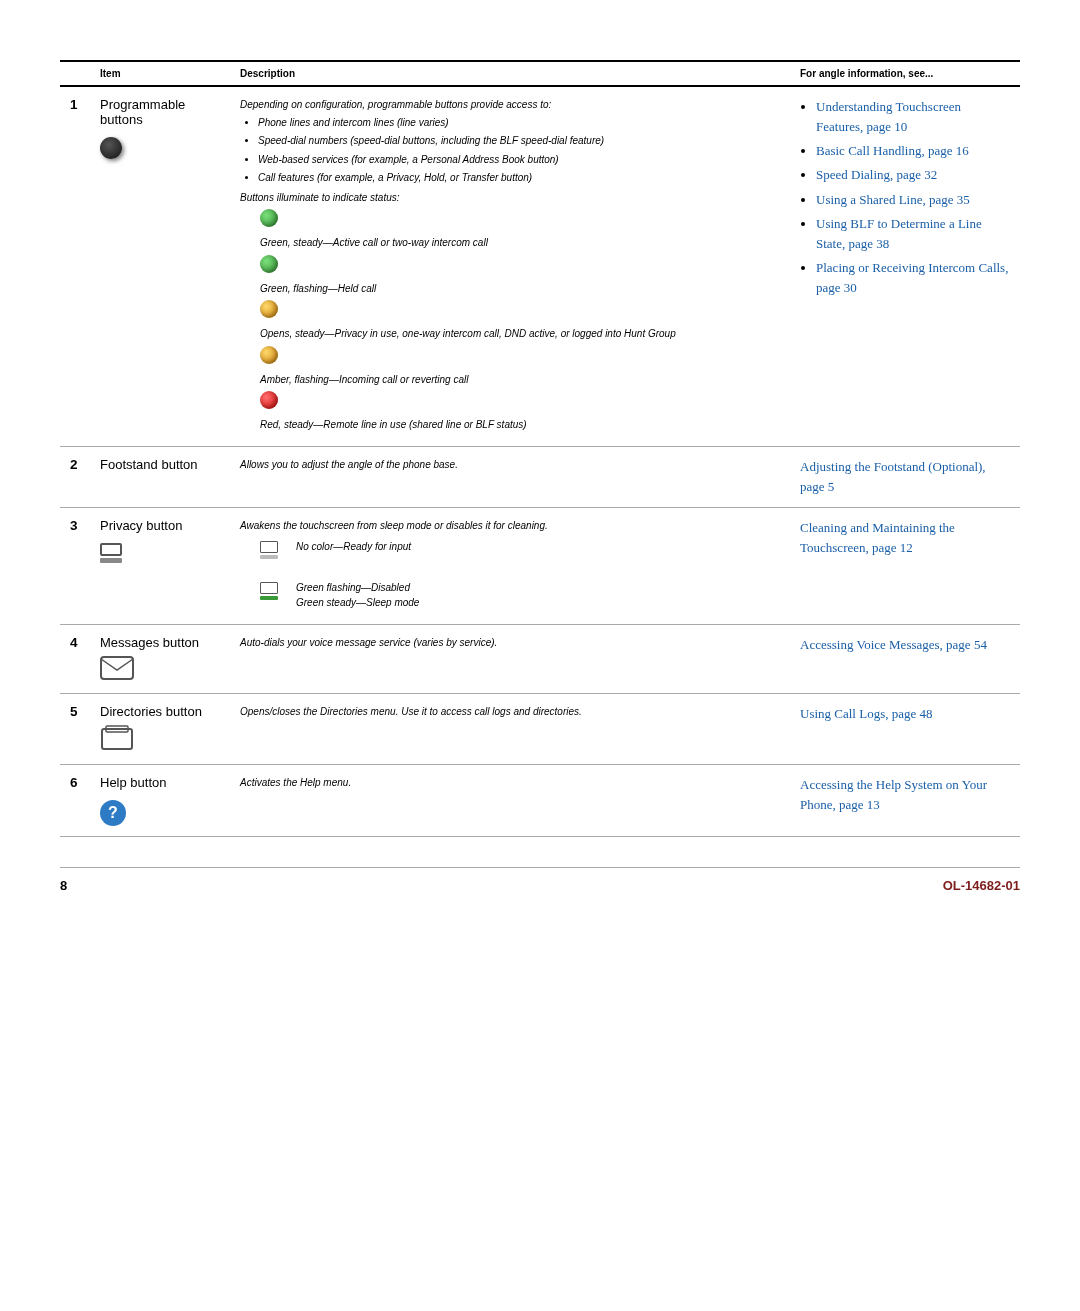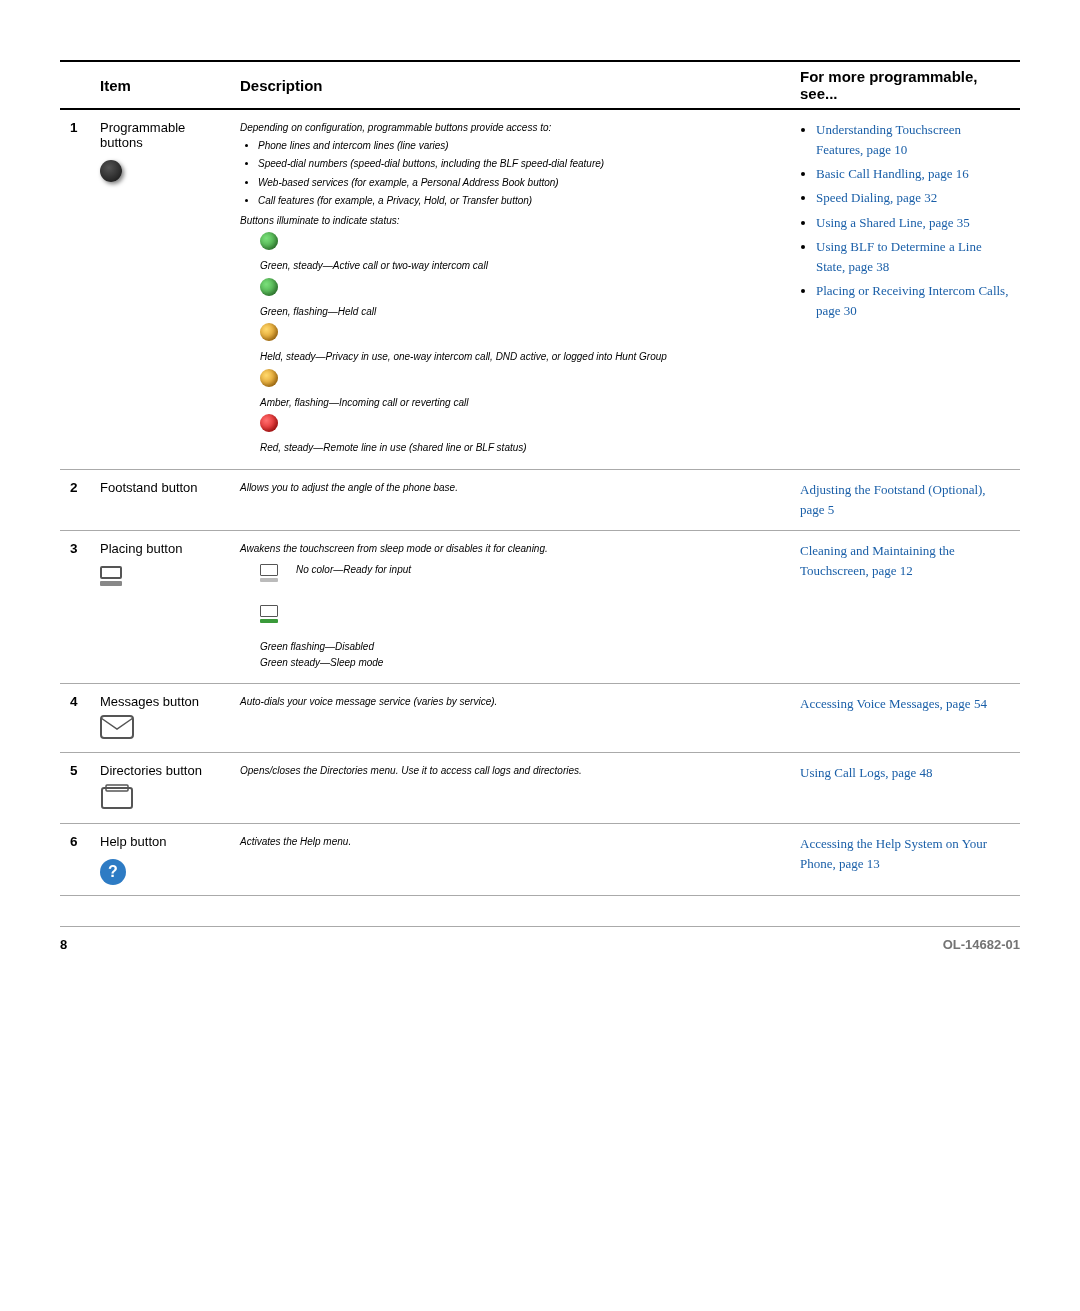--- a/index.html
+++ b/index.html
@@ -22,21 +22,21 @@
       border-collapse: collapse;
       margin-top: 20px;
     }
 
     thead th {
       border-top: 2px solid #000;
       border-bottom: 2px solid #000;
       padding: 6px 10px;
       text-align: left;
       font-weight: bold;
-      font-size: 15px;
+      font-size: 10px;
     }
 
     thead th:first-child {
       width: 30px;
     }
 
     thead th:nth-child(2) {
       width: 140px;
     }
 
@@ -197,34 +197,34 @@
     }
 
     .footer-page-num {
       font-weight: bold;
       font-size: 13px;
     }
 
     .footer-doc-num {
       font-weight: bold;
       font-size: 13px;
-      color: #737373;
+      color: #7f1d1d;
     }
   </style>
 </head>
 <body>
 
 <div class="page-wrapper">
   <table>
     <thead>
       <tr>
         <th></th>
         <th>Item</th>
         <th>Description</th>
-        <th>For more programmable, see...</th>
+        <th>For angle information, see...</th>
       </tr>
     </thead>
     <tbody>
 
       <tr>
         <td><span class="row-num">1</span></td>
         <td class="item-cell">
           <span>Programmable buttons</span>
           <div class="item-icon">
             <span class="prog-button-icon"></span>
@@ -242,21 +242,21 @@
           <div class="status-row">
             <span class="status-dot dot-green-steady"></span>
             <span>Green, steady—Active call or two-way intercom call</span>
           </div>
           <div class="status-row">
             <span class="status-dot dot-green-flash"></span>
             <span>Green, flashing—Held call</span>
           </div>
           <div class="status-row">
             <span class="status-dot dot-amber-steady"></span>
-            <span>Held, steady—Privacy in use, one-way intercom call, DND active, or logged into Hunt Group</span>
+            <span>Opens, steady—Privacy in use, one-way intercom call, DND active, or logged into Hunt Group</span>
           </div>
           <div class="status-row">
             <span class="status-dot dot-amber-flash"></span>
             <span>Amber, flashing—Incoming call or reverting call</span>
           </div>
           <div class="status-row">
             <span class="status-dot dot-red-steady"></span>
             <span>Red, steady—Remote line in use (shared line or BLF status)</span>
           </div>
         </td>
@@ -281,42 +281,42 @@
           <span>Allows you to adjust the angle of the phone base.</span>
         </td>
         <td class="info-cell">
           <a class="link">Adjusting the Footstand (Optional), page 5</a>
         </td>
       </tr>
 
       <tr>
         <td><span class="row-num">3</span></td>
         <td class="item-cell">
-          <span>Placing button</span>
+          <span>Privacy button</span>
           <div class="item-icon">
             <div style="display:inline-block; position:relative; width:28px; height:20px; margin-top:4px;">
               <div style="width:22px;height:13px;border:2px solid #555;border-radius:2px;position:absolute;top:0;left:0;"></div>
               <div style="width:22px;height:5px;background:#888;border-radius:1px;position:absolute;bottom:0;left:0;"></div>
             </div>
           </div>
         </td>
         <td class="desc-cell">
           <span>Awakens the touchscreen from sleep mode or disables it for cleaning.</span>
           
           <div class="inline-display-wrapper" style="margin-top:6px;">
             <div class="inline-display-icon">
               <div style="display:inline-block;position:relative;width:24px;height:18px;">
                 <div style="width:18px;height:12px;border:1.5px solid #555;border-radius:1px;position:absolute;top:0;left:0;"></div>
                 <div style="width:18px;height:4px;background:#bbb;border-radius:1px;position:absolute;bottom:0;left:0;"></div>
               </div>
             </div>
             <span>No color—Ready for input</span>
           </div>
           
-          <div class="inline-display-wrapper" style="margin-top:16px;flex-direction:column;">
+          <div class="inline-display-wrapper" style="margin-top:16px;">
             <div class="inline-display-icon">
               <div style="display:inline-block;position:relative;width:24px;height:18px;">
                 <div style="width:18px;height:12px;border:1.5px solid #555;border-radius:1px;position:absolute;top:0;left:0;"></div>
                 <div style="width:18px;height:4px;background:#3a9a3a;border-radius:1px;position:absolute;bottom:0;left:0;"></div>
               </div>
             </div>
             <span style="white-space:pre-line;">Green flashing—Disabled
 Green steady—Sleep mode</span>
           </div>
         </td>

